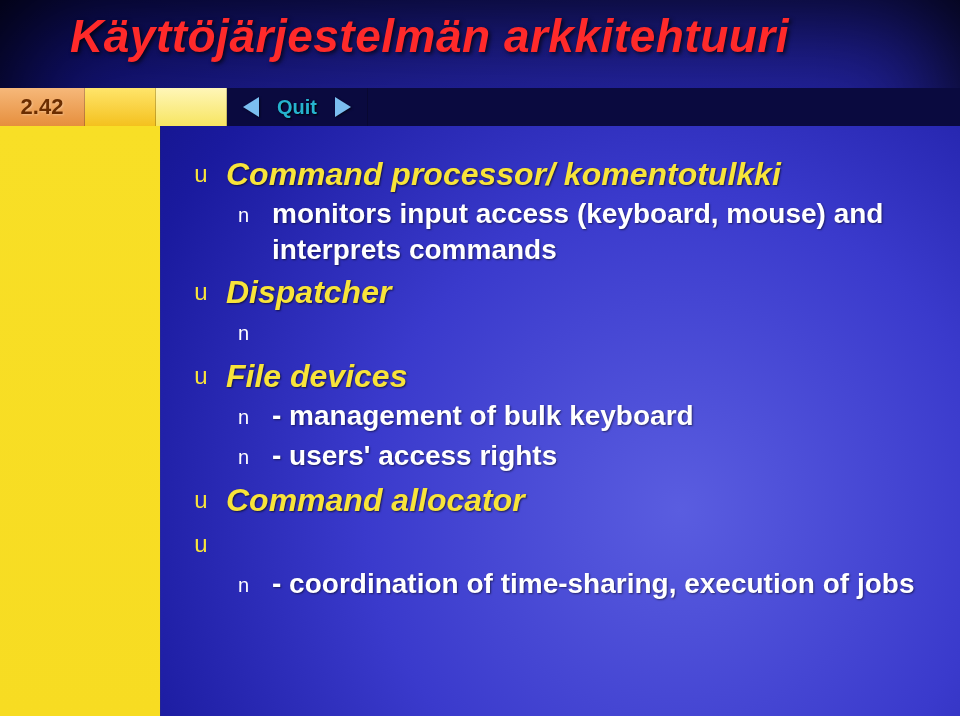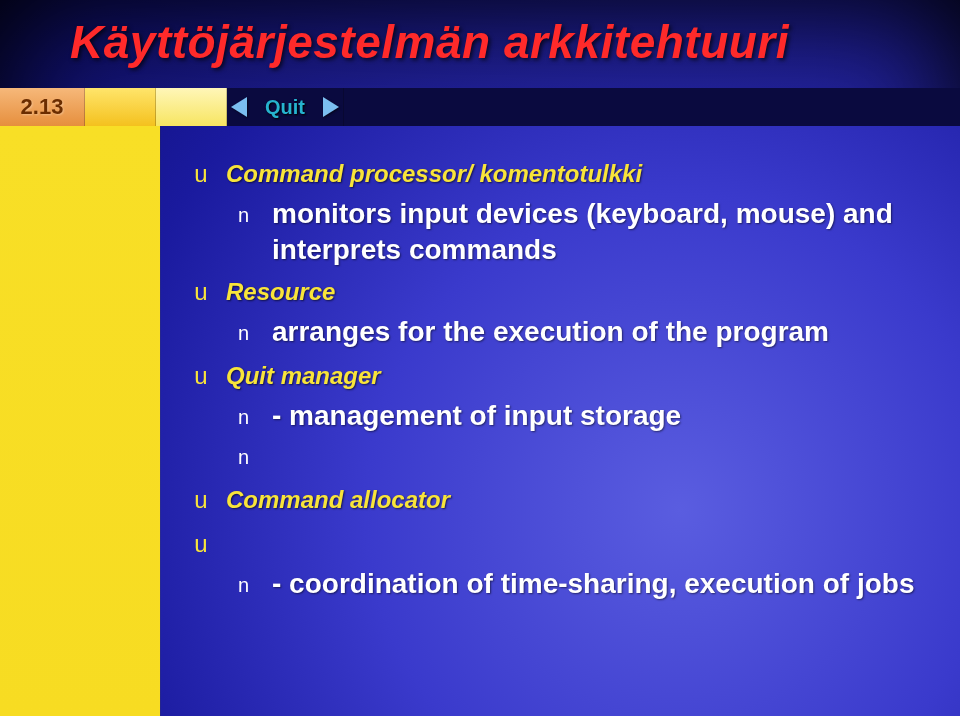--- a/index.html
+++ b/index.html
@@ -13,21 +13,21 @@
 .slide {
   position: relative;
   width: 960px;
   height: 716px;
   background:
     radial-gradient(ellipse 1200px 900px at 70% 70%, #4a4fcf 0%, #2727a8 40%, #10106c 70%, #030337 100%);
   box-shadow: inset 0 0 120px #000;
 }
 .title {
   position: absolute;
-  top: 15px;
+  top: 9px;
   left: 70px;
   font-size: 46px;
   font-weight: bold;
   font-style: italic;
   color: #ff2a2a;
   text-shadow: 2px 2px 4px rgba(0,0,0,0.7);
   letter-spacing: 0.5px;
 }
 .topbar {
   position: absolute;
@@ -45,21 +45,21 @@
   background: linear-gradient(#f6b87a, #e68f3d);
   display: flex; align-items: center; justify-content: center;
   color: #6b2d00;
   font-weight: bold;
   font-size: 22px;
   text-shadow: 1px 1px 2px rgba(255,255,255,0.3);
 }
 .cell.spacer1 { width: 70px; background: linear-gradient(#ffe56b, #f4c11e); }
 .cell.spacer2 { width: 70px; background: linear-gradient(#fff6b8, #f7e561); }
 .cell.nav {
-  display: flex; align-items: center; gap: 18px; padding: 0 4px;
+  display: flex; align-items: center; gap: 18px; padding: 0 16px;
 }
 .arrow-btn {
   width: 0; height: 0;
   border-top: 10px solid transparent;
   border-bottom: 10px solid transparent;
   filter: drop-shadow(1px 1px 1px rgba(0,0,0,0.6));
 }
 .arrow-prev { border-right: 16px solid #7bbef0; }
 .arrow-next { border-left: 16px solid #7bbef0; }
 .quit {
@@ -102,21 +102,21 @@
 }
 .lvl1 .bullet {
   width: 22px;
   flex: 0 0 22px;
   font-size: 24px;
   color: #f8e43a;
   text-align: center;
   line-height: 40px;
 }
 .lvl1 .text {
-  font-size: 24px;
+  font-size: 32px;
   font-weight: bold;
   font-style: italic;
   color: #f8e43a;
   line-height: 40px;
   text-shadow: 1px 1px 2px rgba(0,0,0,0.6);
 }
 .lvl2 {
   display: flex;
   gap: 14px;
   margin-left: 48px;
@@ -139,60 +139,60 @@
 }
 </style>
 </head>
 <body>
 
 <div class="slide">
 
   <div class="title">Käyttöjärjestelmän arkkitehtuuri</div>
 
   <div class="topbar">
-    <div class="cell page">2.13</div>
+    <div class="cell page">2.42</div>
     <div class="cell spacer1"></div>
     <div class="cell spacer2"></div>
     <div class="cell nav">
       <div class="arrow-btn arrow-prev"></div>
       <div class="quit">Quit</div>
       <div class="arrow-btn arrow-next"></div>
     </div>
   </div>
 
   <div class="yellow-band"></div>
   <div class="blue-panel"></div>
 
   <div class="content" id="content">
       <div class="lvl1">
         <div class="bullet">u</div>
         <div class="text">Command processor/ komentotulkki</div>
       </div>
       <div class="lvl2">
         <div class="bullet">n</div>
-        <div class="text">monitors input devices (keyboard, mouse) and interprets commands</div>
-      </div>
-      <div class="lvl1">
-        <div class="bullet">u</div>
-        <div class="text">Resource</div>
-      </div>
-      <div class="lvl2">
-        <div class="bullet">n</div>
-        <div class="text">arranges for the execution of the program</div>
-      </div>
-      <div class="lvl1">
-        <div class="bullet">u</div>
-        <div class="text">Quit manager</div>
-      </div>
-      <div class="lvl2">
-        <div class="bullet">n</div>
-        <div class="text">- management of input storage</div>
-      </div>
-      <div class="lvl2">
-        <div class="bullet">n</div>
+        <div class="text">monitors input access (keyboard, mouse) and interprets commands</div>
+      </div>
+      <div class="lvl1">
+        <div class="bullet">u</div>
+        <div class="text">Dispatcher</div>
+      </div>
+      <div class="lvl2">
+        <div class="bullet">n</div>
+      </div>
+      <div class="lvl1">
+        <div class="bullet">u</div>
+        <div class="text">File devices</div>
+      </div>
+      <div class="lvl2">
+        <div class="bullet">n</div>
+        <div class="text">- management of bulk keyboard</div>
+      </div>
+      <div class="lvl2">
+        <div class="bullet">n</div>
+        <div class="text">- users' access rights</div>
       </div>
       <div class="lvl1">
         <div class="bullet">u</div>
         <div class="text">Command allocator</div>
       </div>
       <div class="lvl1">
         <div class="bullet">u</div>
       </div>
       <div class="lvl2">
         <div class="bullet">n</div>

